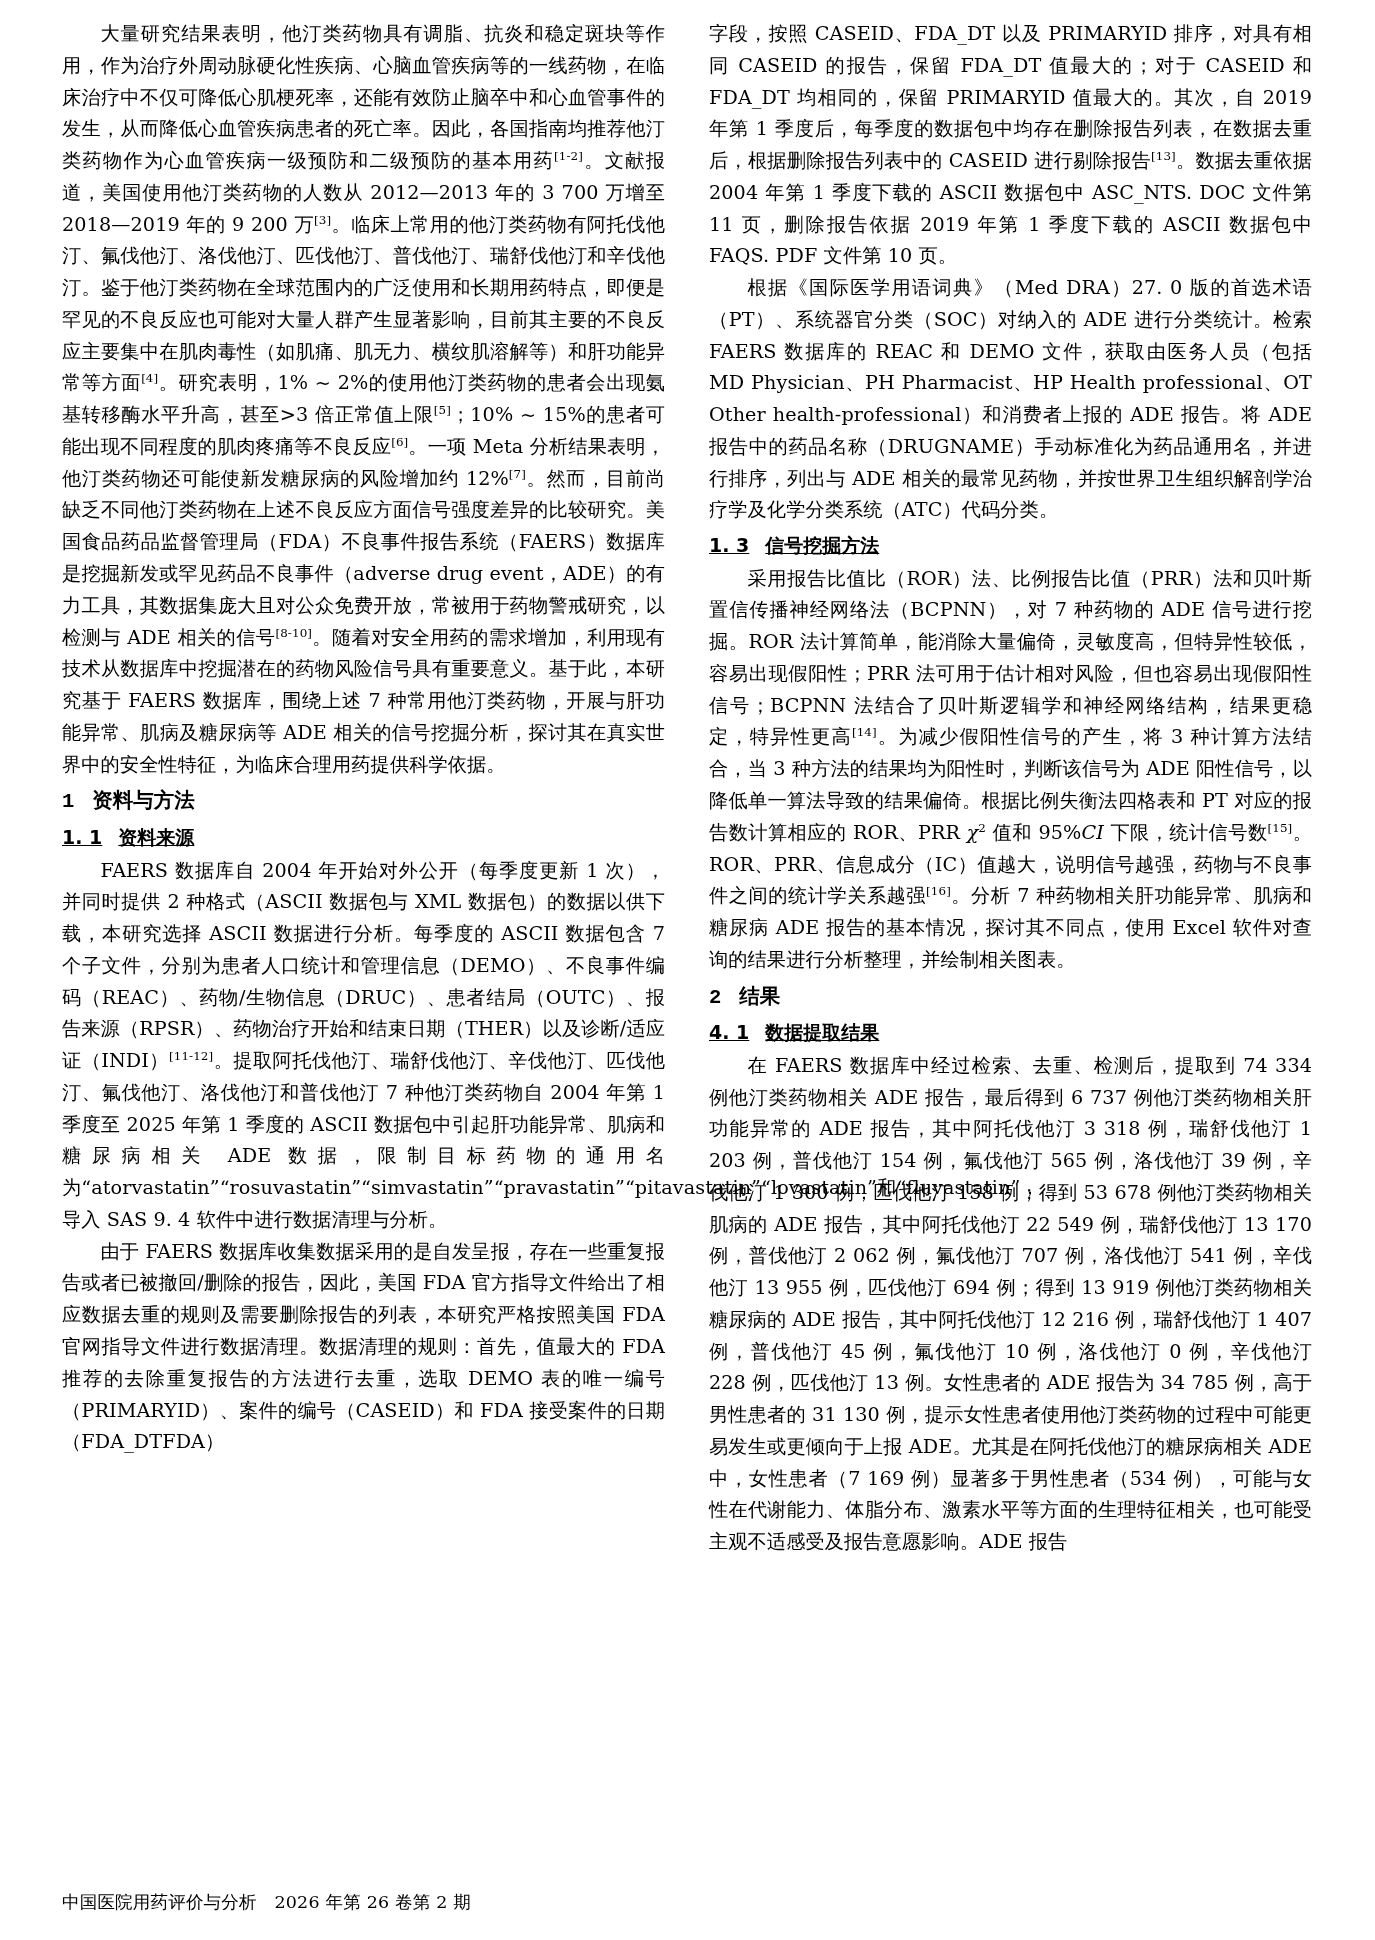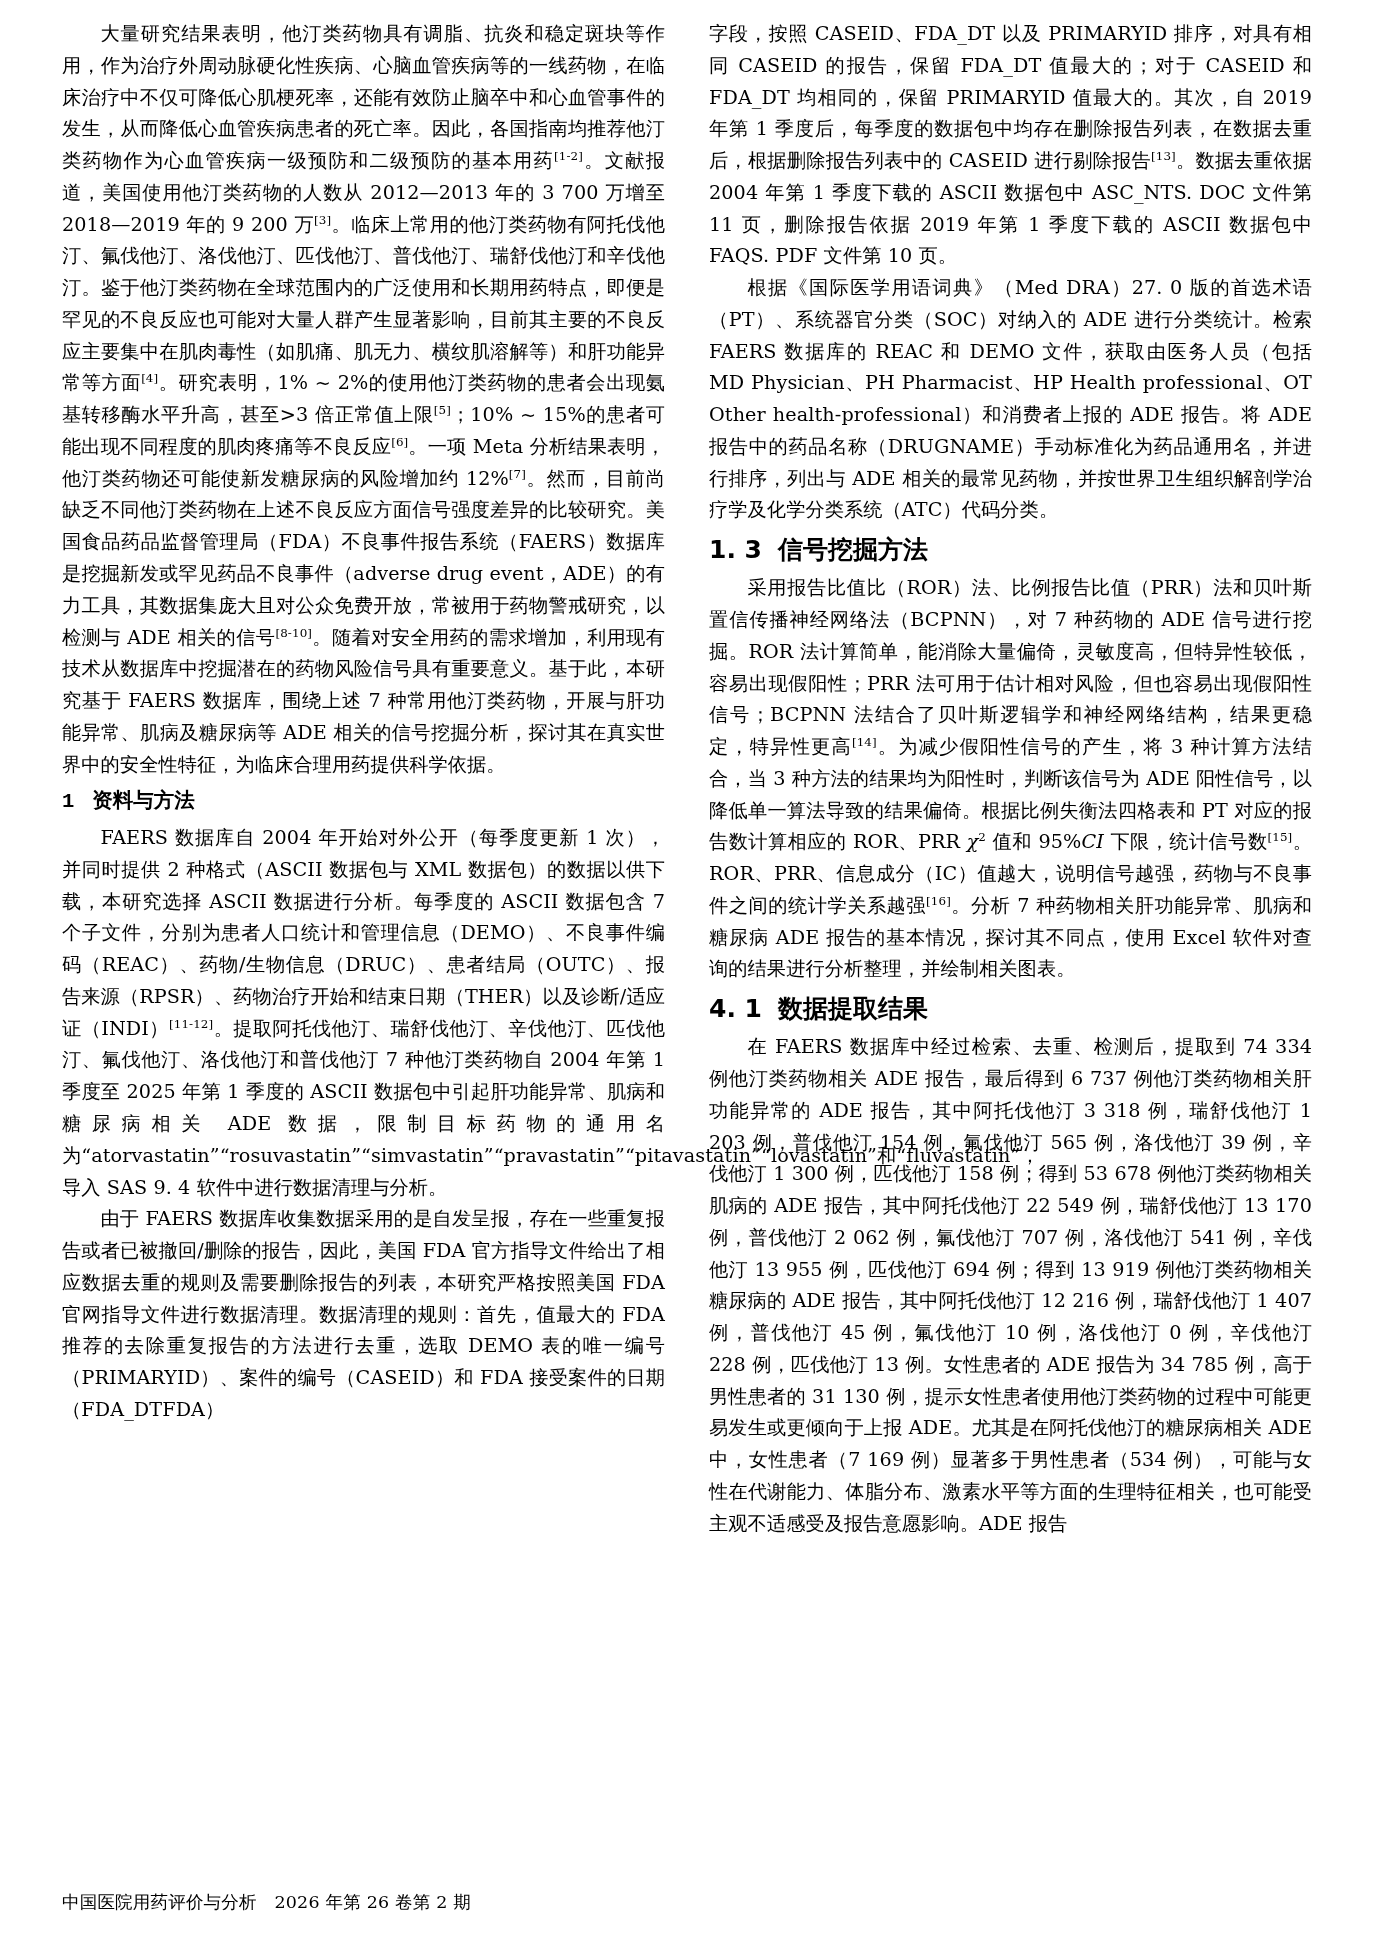--- a/index.html
+++ b/index.html
@@ -44,24 +44,25 @@
   .heading1 {
     margin: 7px 0 4px 0;
     font-size: 20.5px;
     font-weight: bold;
     font-family: Liberation Mono, monospace;
     line-height: 1.5;
   }
   .heading1 .num { margin-right: 18px; }
   .heading2 {
     margin: 4px 0 2px 0;
-    font-size: 25px;
+    font-size: 19px;
     font-weight: bold;
     font-family: "DejaVu Sans", "Liberation Sans", sans-serif;
     line-height: 1.6;
+    text-decoration: underline;
   }
   .heading2 .num { margin-right: 16px; }
   sup {
     font-size: 0.62em;
     vertical-align: super;
     line-height: 0;
   }
   .footer {
     position: absolute;
     left: 62px;
@@ -81,36 +82,38 @@
 <body>
 
 <div class="page">
   <div class="columns">
 
     <div class="col">
       <p class="para indent"><span>大量研究结果表明，他汀类药物具有调脂、抗炎和稳定斑块等作用，作为治疗外周动脉硬化性疾病、心脑血管疾病等的一线药物，在临床治疗中不仅可降低心肌梗死率，还能有效防止脑卒中和心血管事件的发生，从而降低心血管疾病患者的死亡率。因此，各国指南均推荐他汀类药物作为心血管疾病一级预防和二级预防的基本用药</span><sup>[1-2]</sup><span>。文献报道，美国使用他汀类药物的人数从 2012—2013 年的 3 700 万增至 2018—2019 年的 9 200 万</span><sup>[3]</sup><span>。临床上常用的他汀类药物有阿托伐他汀、氟伐他汀、洛伐他汀、匹伐他汀、普伐他汀、瑞舒伐他汀和辛伐他汀。鉴于他汀类药物在全球范围内的广泛使用和长期用药特点，即便是罕见的不良反应也可能对大量人群产生显著影响，目前其主要的不良反应主要集中在肌肉毒性（如肌痛、肌无力、横纹肌溶解等）和肝功能异常等方面</span><sup>[4]</sup><span>。研究表明，1% ~ 2%的使用他汀类药物的患者会出现氨基转移酶水平升高，甚至&gt;3 倍正常值上限</span><sup>[5]</sup><span>；10% ~ 15%的患者可能出现不同程度的肌肉疼痛等不良反应</span><sup>[6]</sup><span>。一项 Meta 分析结果表明，他汀类药物还可能使新发糖尿病的风险增加约 12%</span><sup>[7]</sup><span>。然而，目前尚缺乏不同他汀类药物在上述不良反应方面信号强度差异的比较研究。美国食品药品监督管理局（FDA）不良事件报告系统（FAERS）数据库是挖掘新发或罕见药品不良事件（adverse drug event，ADE）的有力工具，其数据集庞大且对公众免费开放，常被用于药物警戒研究，以检测与 ADE 相关的信号</span><sup>[8-10]</sup><span>。随着对安全用药的需求增加，利用现有技术从数据库中挖掘潜在的药物风险信号具有重要意义。基于此，本研究基于 FAERS 数据库，围绕上述 7 种常用他汀类药物，开展与肝功能异常、肌病及糖尿病等 ADE 相关的信号挖掘分析，探讨其在真实世界中的安全性特征，为临床合理用药提供科学依据。</span></p>
 
       <div class="heading1"><span class="num">1</span><span>资料与方法</span></div>
 
+      <div class="heading2"><span class="num">1. 1</span><span>资料来源</span></div>
 
       <p class="para indent"><span>FAERS 数据库自 2004 年开始对外公开（每季度更新 1 次），并同时提供 2 种格式（ASCII 数据包与 XML 数据包）的数据以供下载，本研究选择 ASCII 数据进行分析。每季度的 ASCII 数据包含 7 个子文件，分别为患者人口统计和管理信息（DEMO）、不良事件编码（REAC）、药物/生物信息（DRUC）、患者结局（OUTC）、报告来源（RPSR）、药物治疗开始和结束日期（THER）以及诊断/适应证（INDI）</span><sup>[11-12]</sup><span>。提取阿托伐他汀、瑞舒伐他汀、辛伐他汀、匹伐他汀、氟伐他汀、洛伐他汀和普伐他汀 7 种他汀类药物自 2004 年第 1 季度至 2025 年第 1 季度的 ASCII 数据包中引起肝功能异常、肌病和糖尿病相关 ADE 数据，限制目标药物的通用名为“atorvastatin”“rosuvastatin”“simvastatin”“pravastatin”“pitavastatin”“lovastatin”和“fluvastatin”，导入 SAS 9. 4 软件中进行数据清理与分析。</span></p>
 
 
       <p class="para indent">由于 FAERS 数据库收集数据采用的是自发呈报，存在一些重复报告或者已被撤回/删除的报告，因此，美国 FDA 官方指导文件给出了相应数据去重的规则及需要删除报告的列表，本研究严格按照美国 FDA 官网指导文件进行数据清理。数据清理的规则：首先，值最大的 FDA 推荐的去除重复报告的方法进行去重，选取 DEMO 表的唯一编号（PRIMARYID）、案件的编号（CASEID）和 FDA 接受案件的日期（FDA_DTFDA）</p>
     </div>
 
     <div class="col">
       <p class="para"><span>字段，按照 CASEID、FDA_DT 以及 PRIMARYID 排序，对具有相同 CASEID 的报告，保留 FDA_DT 值最大的；对于 CASEID 和 FDA_DT 均相同的，保留 PRIMARYID 值最大的。其次，自 2019 年第 1 季度后，每季度的数据包中均存在删除报告列表，在数据去重后，根据删除报告列表中的 CASEID 进行剔除报告</span><sup>[13]</sup><span>。数据去重依据 2004 年第 1 季度下载的 ASCII 数据包中 ASC_NTS. DOC 文件第 11 页，删除报告依据 2019 年第 1 季度下载的 ASCII 数据包中 FAQS. PDF 文件第 10 页。</span></p>
 
       <p class="para indent">根据《国际医学用语词典》（Med DRA）27. 0 版的首选术语（PT）、系统器官分类（SOC）对纳入的 ADE 进行分类统计。检索 FAERS 数据库的 REAC 和 DEMO 文件，获取由医务人员（包括 MD Physician、PH Pharmacist、HP Health professional、OT Other health-professional）和消费者上报的 ADE 报告。将 ADE 报告中的药品名称（DRUGNAME）手动标准化为药品通用名，并进行排序，列出与 ADE 相关的最常见药物，并按世界卫生组织解剖学治疗学及化学分类系统（ATC）代码分类。</p>
 
       <div class="heading2"><span class="num">1. 3</span><span>信号挖掘方法</span></div>
 
       <p class="para indent"><span>采用报告比值比（ROR）法、比例报告比值（PRR）法和贝叶斯置信传播神经网络法（BCPNN），对 7 种药物的 ADE 信号进行挖掘。ROR 法计算简单，能消除大量偏倚，灵敏度高，但特异性较低，容易出现假阳性；PRR 法可用于估计相对风险，但也容易出现假阳性信号；BCPNN 法结合了贝叶斯逻辑学和神经网络结构，结果更稳定，特异性更高</span><sup>[14]</sup><span>。为减少假阳性信号的产生，将 3 种计算方法结合，当 3 种方法的结果均为阳性时，判断该信号为 ADE 阳性信号，以降低单一算法导致的结果偏倚。根据比例失衡法四格表和 PT 对应的报告数计算相应的 ROR、PRR </span><span class="it">χ</span><sup>2</sup><span> 值和 95%</span><span class="it">CI</span><span> 下限，统计信号数</span><sup>[15]</sup><span>。ROR、PRR、信息成分（IC）值越大，说明信号越强，药物与不良事件之间的统计学关系越强</span><sup>[16]</sup><span>。分析 7 种药物相关肝功能异常、肌病和糖尿病 ADE 报告的基本情况，探讨其不同点，使用 Excel 软件对查询的结果进行分析整理，并绘制相关图表。</span></p>
 
+      <div class="heading1"><span class="num">2</span><span>结果</span></div>
 
       <div class="heading2"><span class="num">4. 1</span><span>数据提取结果</span></div>
 
       <p class="para indent">在 FAERS 数据库中经过检索、去重、检测后，提取到 74 334 例他汀类药物相关 ADE 报告，最后得到 6 737 例他汀类药物相关肝功能异常的 ADE 报告，其中阿托伐他汀 3 318 例，瑞舒伐他汀 1 203 例，普伐他汀 154 例，氟伐他汀 565 例，洛伐他汀 39 例，辛伐他汀 1 300 例，匹伐他汀 158 例；得到 53 678 例他汀类药物相关肌病的 ADE 报告，其中阿托伐他汀 22 549 例，瑞舒伐他汀 13 170 例，普伐他汀 2 062 例，氟伐他汀 707 例，洛伐他汀 541 例，辛伐他汀 13 955 例，匹伐他汀 694 例；得到 13 919 例他汀类药物相关糖尿病的 ADE 报告，其中阿托伐他汀 12 216 例，瑞舒伐他汀 1 407 例，普伐他汀 45 例，氟伐他汀 10 例，洛伐他汀 0 例，辛伐他汀 228 例，匹伐他汀 13 例。女性患者的 ADE 报告为 34 785 例，高于男性患者的 31 130 例，提示女性患者使用他汀类药物的过程中可能更易发生或更倾向于上报 ADE。尤其是在阿托伐他汀的糖尿病相关 ADE 中，女性患者（7 169 例）显著多于男性患者（534 例），可能与女性在代谢能力、体脂分布、激素水平等方面的生理特征相关，也可能受主观不适感受及报告意愿影响。ADE 报告</p>
     </div>
 
   </div>
 
   <div class="footer">
     <div class="left">中国医院用药评价与分析　2026 年第 26 卷第 2 期</div>

